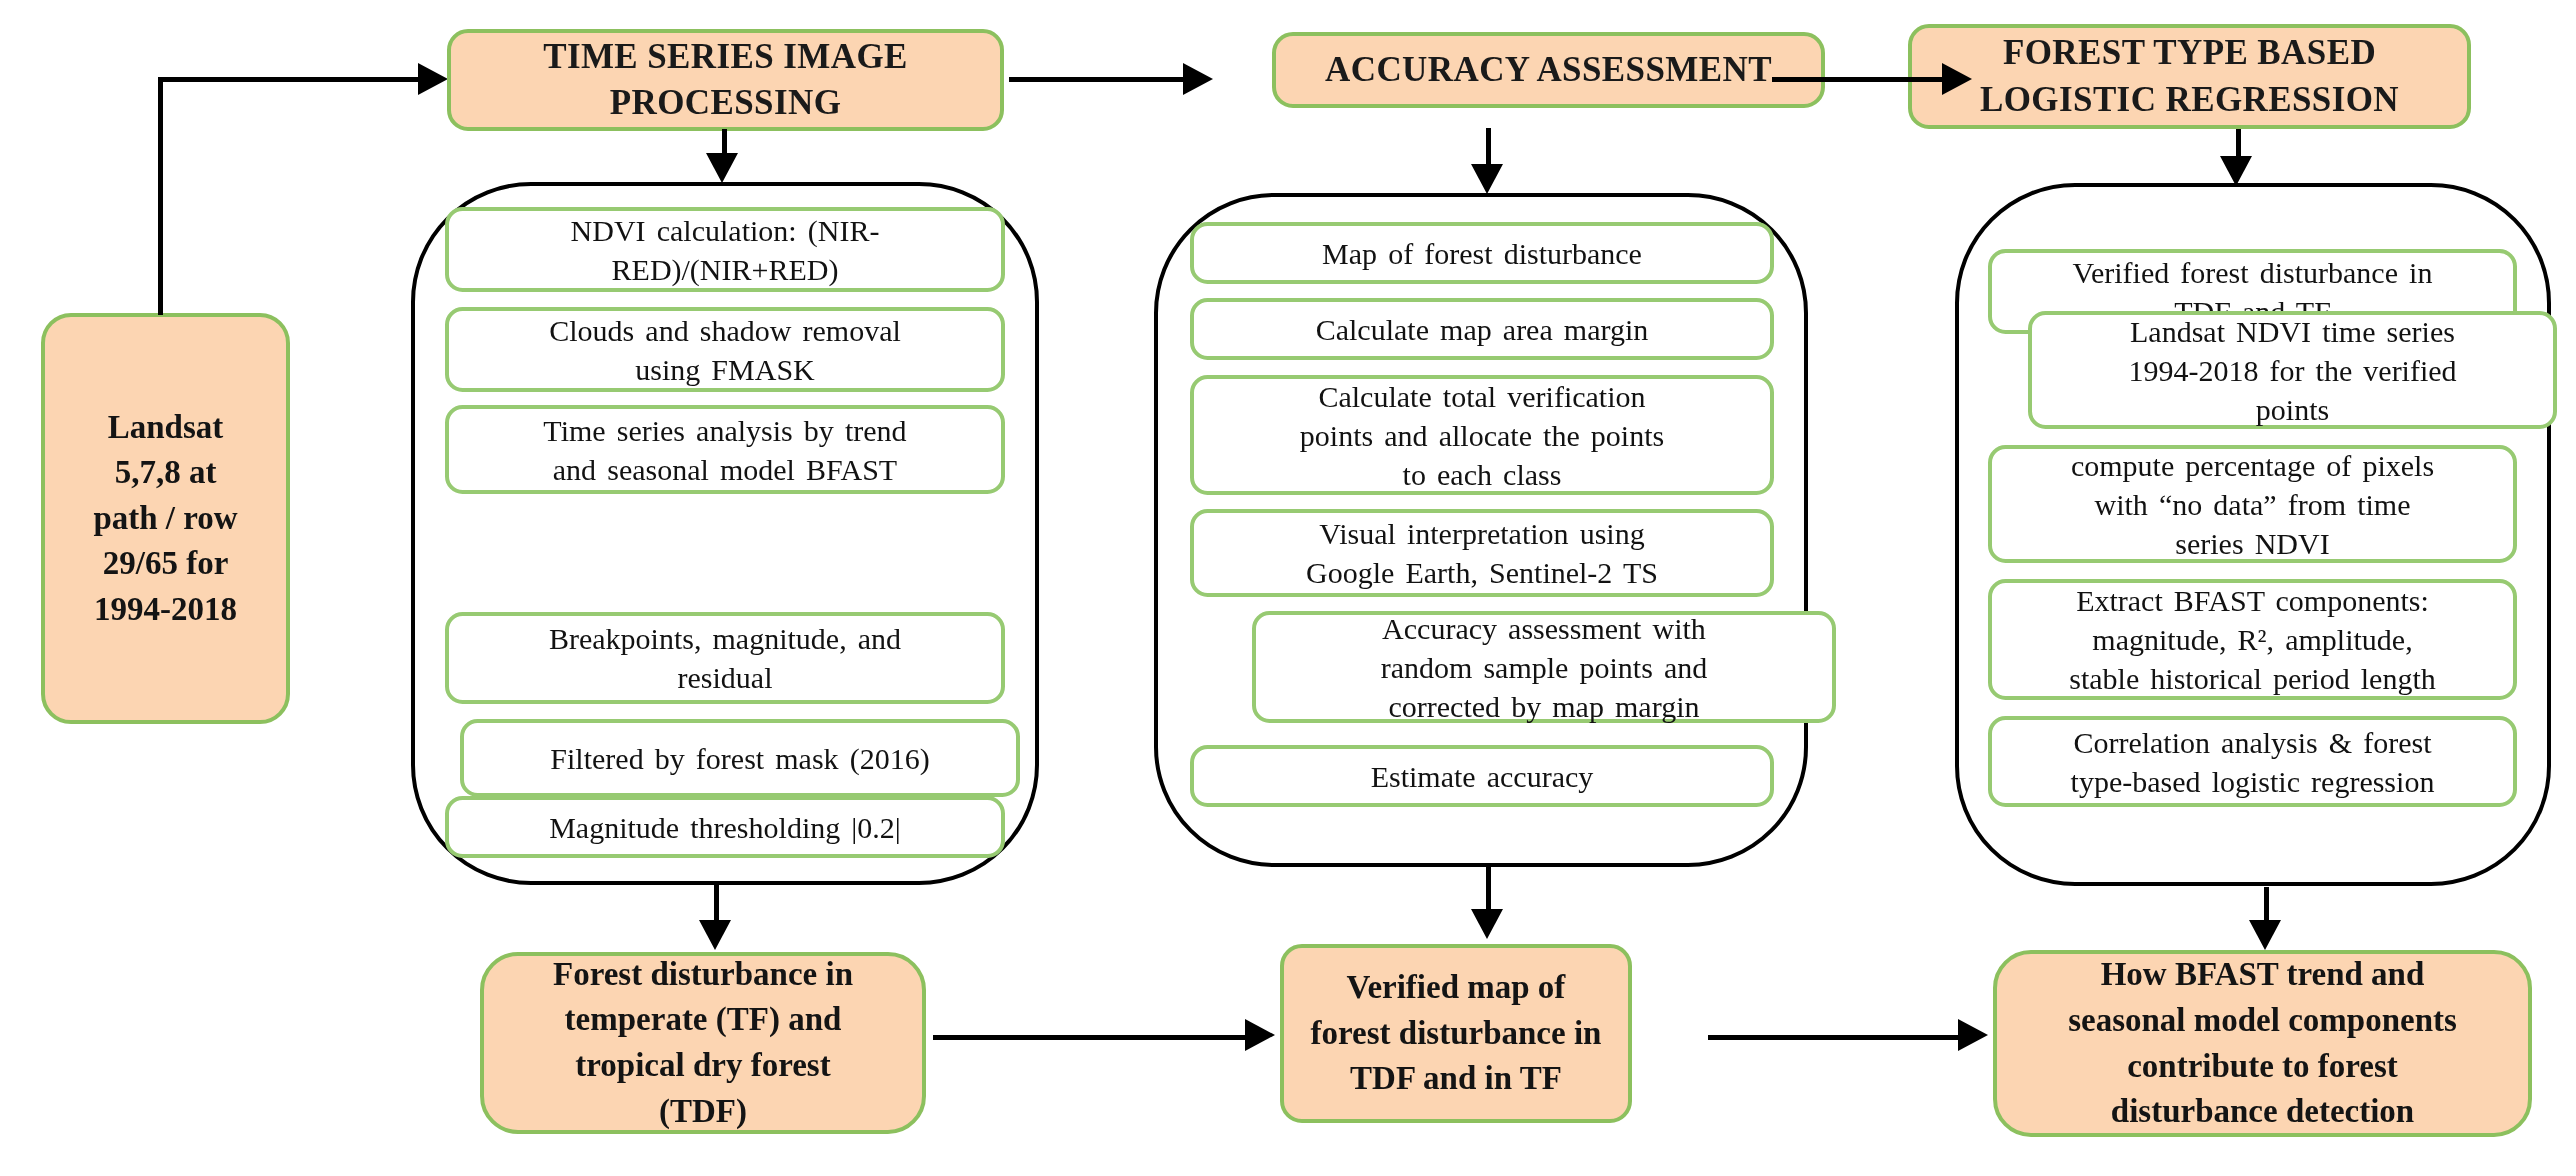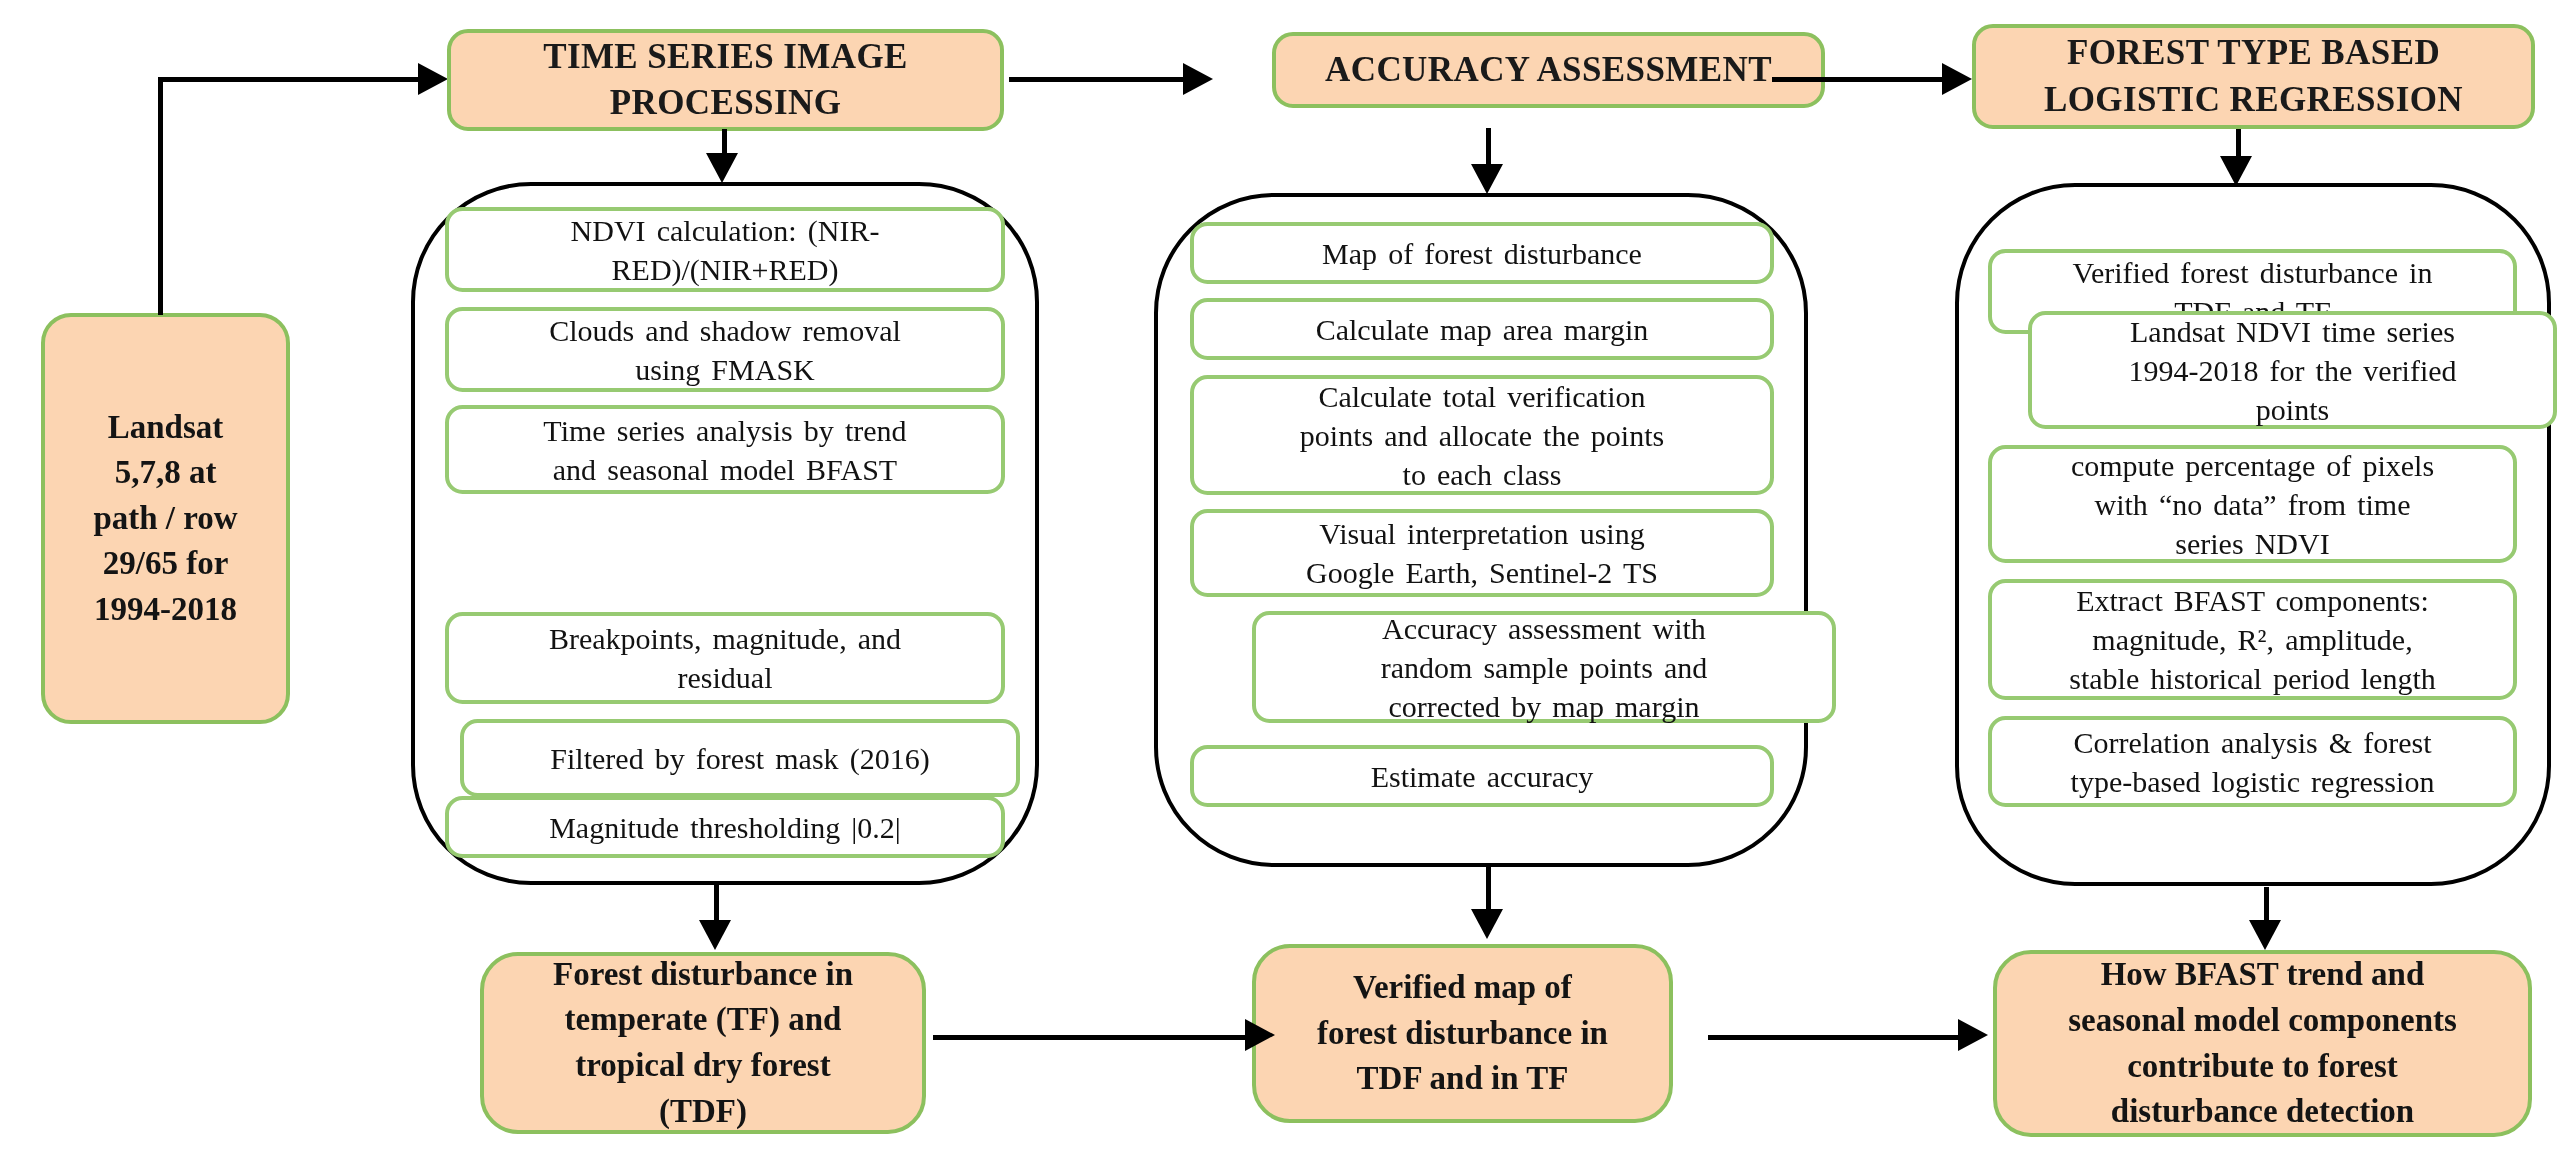--- a/index.html
+++ b/index.html
@@ -87,21 +87,21 @@
   <div class="abs hline" style="left:158px;top:77px;width:262px;"></div>
   <div class="abs head-right" style="left:418px;top:63px;"></div>
 
   <div class="abs obox header" style="left:447px;top:29px;width:557px;height:102px;">
     <span class="header-text">TIME SERIES IMAGE
 PROCESSING</span>
   </div>
   <div class="abs obox header" style="left:1272px;top:32px;width:553px;height:76px;">
     <span class="header-text">ACCURACY ASSESSMENT</span>
   </div>
-  <div class="abs obox header" style="left:1972px;top:24px;width:563px;height:105px;">
+  <div class="abs obox header" style="left:1908px;top:24px;width:563px;height:105px;">
     <span class="header-text">FOREST TYPE BASED
 LOGISTIC REGRESSION</span>
   </div>
 
   <div class="abs hline" style="left:1009px;top:77px;width:175px;"></div>
   <div class="abs head-right" style="left:1183px;top:63px;"></div>
   <div class="abs hline" style="left:1772px;top:77px;width:171px;"></div>
   <div class="abs head-right" style="left:1942px;top:63px;"></div>
 
   <div class="abs vline" style="left:722px;top:129px;height:30px;"></div>
@@ -192,21 +192,21 @@
   <div class="abs head-down" style="left:1471px;top:909px;"></div>
   <div class="abs vline" style="left:2264px;top:887px;height:37px;"></div>
   <div class="abs head-down" style="left:2249px;top:920px;"></div>
 
   <div class="abs obox terminal" style="left:480px;top:952px;width:446px;height:182px;">
     <span class="output-text">Forest disturbance in
 temperate (TF) and
 tropical dry forest
 (TDF)</span>
   </div>
-  <div class="abs obox terminal" style="left:1252px;top:944px;width:421px;height:179px;">
+  <div class="abs obox terminal" style="left:1280px;top:944px;width:352px;height:179px;border-radius:22px;">
     <span class="output-text">Verified map of
 forest disturbance in
 TDF and in TF</span>
   </div>
   <div class="abs obox terminal" style="left:1993px;top:950px;width:539px;height:187px;">
     <span class="output-text">How BFAST trend and
 seasonal model components
 contribute to forest
 disturbance detection</span>
   </div>

